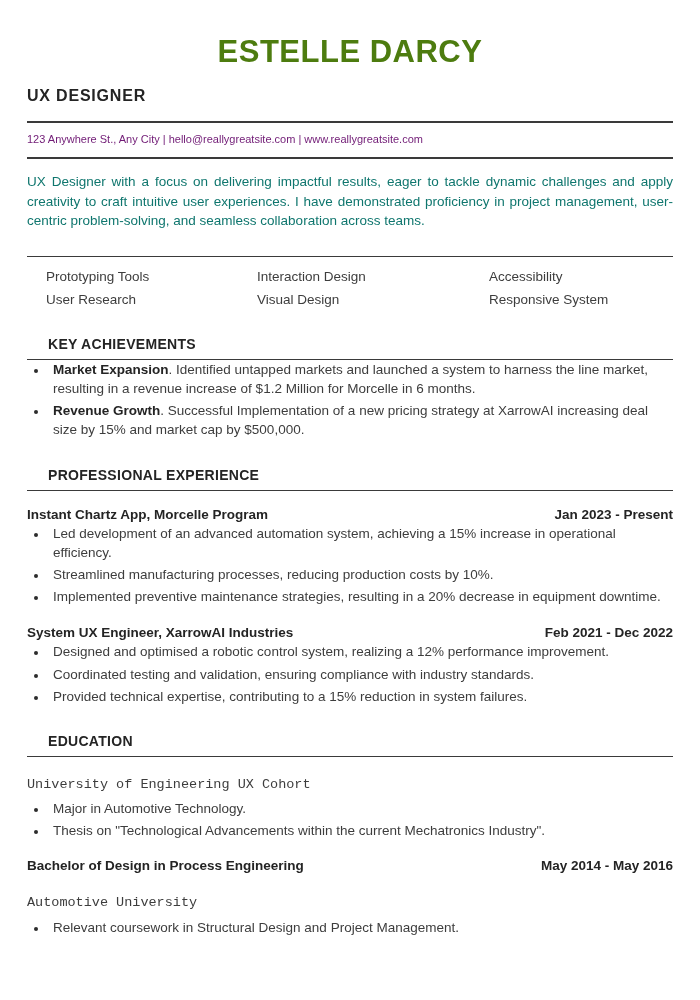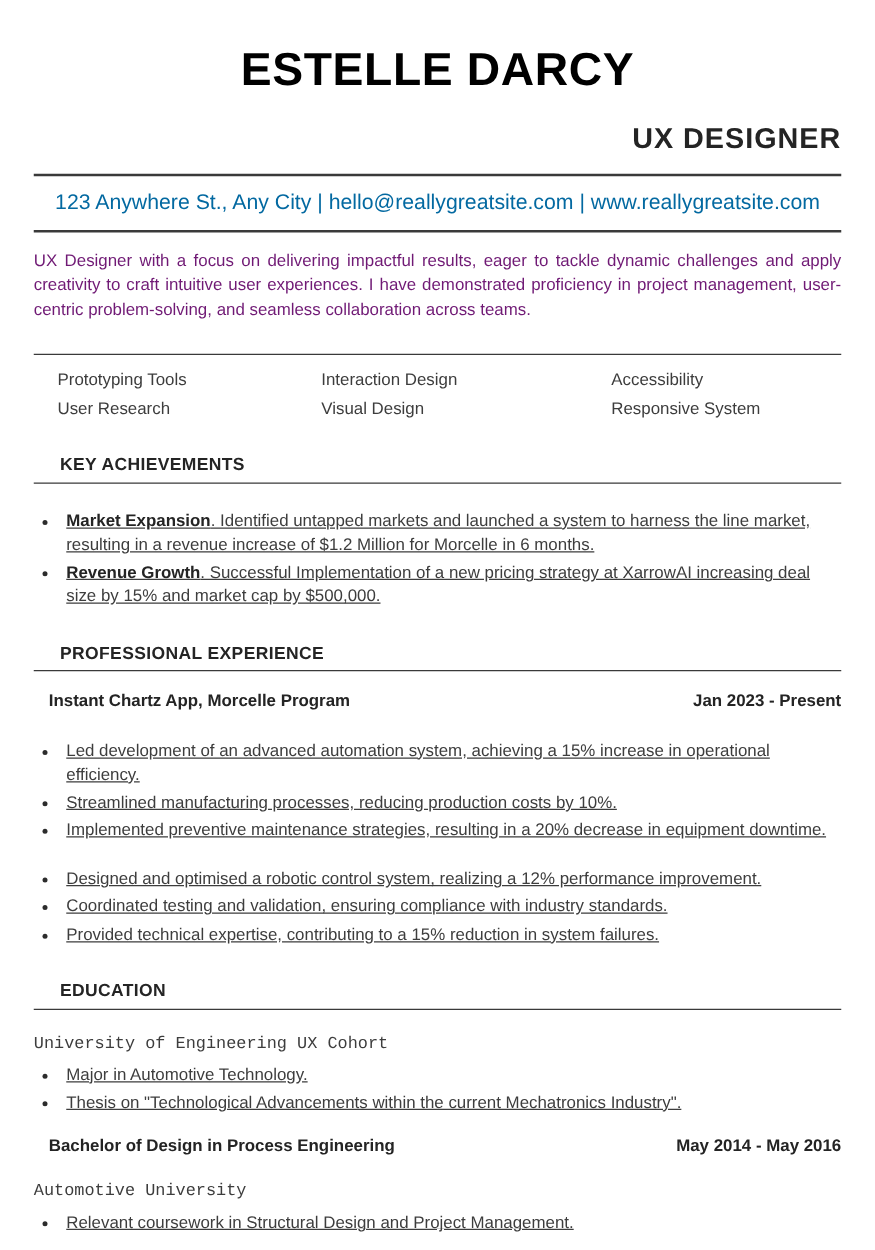--- a/index.html
+++ b/index.html
@@ -5,59 +5,59 @@
   html,body{margin:0;padding:0;background:#ffffff;}
   body{
     width:700px;height:1000px;position:relative;overflow:hidden;
     font-family:"Liberation Sans","DejaVu Sans",sans-serif;
     color:#3d3d3d;font-size:13.5px;line-height:1.42;
     -webkit-font-smoothing:antialiased;
   }
   .page{padding:0 27px;position:relative;}
   
   .name{
-    text-align:center;font-size:37px;font-weight:800;color:#000000;
+    text-align:center;font-size:31px;font-weight:800;color:#4d7c0f;
     letter-spacing:.5px;margin:30px 0 0 0;
   }
   .role{
-    text-align:right;font-size:23px;font-weight:700;color:#242424;
+    text-align:left;font-size:16px;font-weight:700;color:#242424;
     letter-spacing:.8px;margin:11px 0 0 0;
   }
   .rule{border:none;border-top:2px solid #3a3a3a;margin:0;}
   .rule-thin{border:none;border-top:1.5px solid #3a3a3a;margin:0;}
   .rule-top{margin-top:13px;}
   .contact{
-    text-align:center;font-size:17px;color:#0369a1;padding:9px 0 10px 0;
+    text-align:left;font-size:11px;color:#701a75;padding:9px 0 10px 0;
   }
   
   .summary{
-    text-align:justify;margin:13px 0 0 0;color:#701a75;
+    text-align:justify;margin:13px 0 0 0;color:#0f766e;
   }
   
   .section{margin-top:26px;}
   .section-heading{
     font-size:14px;font-weight:700;color:#242424;letter-spacing:.3px;
     padding-left:21px;margin:0 0 4px 0;
   }
   
   .expertise-grid{
     display:grid;grid-template-columns:211px 232px auto;
     padding-top:10px;row-gap:4px;margin-left:19px;
   }
   .expertise-item{color:#3d3d3d;}
   
   ul.bullets{
-    list-style:disc outside;margin:20px 0 0 0;padding:0 0 0 21px;color:#3d3d3d;text-decoration:underline;
+    list-style:disc outside;margin:0 0 0 0;padding:0 0 0 21px;color:#3d3d3d;
   }
   ul.bullets li{margin:0 0 3px 0;padding-left:5px;}
   ul.bullets li::marker{color:#2c2c2c;font-size:12px;}
   .lead{font-weight:700;color:#242424;}
   
   .entry{margin-top:14px;}
-  .entry-head{display:flex;justify-content:space-between;align-items:flex-start;margin-left:12px;}
+  .entry-head{display:flex;justify-content:space-between;align-items:flex-start;}
   .entry-title{font-weight:700;color:#242424;font-size:13.5px;}
   .entry-dates{font-weight:700;color:#242424;font-size:13.5px;white-space:nowrap;}
   .entry-sub{margin-top:18px;color:#3d3d3d;font-family:Liberation Mono, monospace;}
 </style>
 </head>
 <body>
 
 <div class="page">
 
   <div>
@@ -101,20 +101,24 @@
         <span class="entry-dates">Jan 2023 - Present</span>
       </div>
       <ul class="bullets">
         <li>Led development of an advanced automation system, achieving a 15% increase in operational efficiency.</li>
         <li>Streamlined manufacturing processes, reducing production costs by 10%.</li>
         <li>Implemented preventive maintenance strategies, resulting in a 20% decrease in equipment downtime.</li>
       </ul>
     </div>
 
     <div class="entry" style="margin-top:17px;">
+      <div class="entry-head">
+        <span class="entry-title">System UX Engineer, XarrowAI Industries</span>
+        <span class="entry-dates">Feb 2021 - Dec 2022</span>
+      </div>
       <ul class="bullets">
         <li>Designed and optimised a robotic control system, realizing a 12% performance improvement.</li>
         <li>Coordinated testing and validation, ensuring compliance with industry standards.</li>
         <li>Provided technical expertise, contributing to a 15% reduction in system failures.</li>
       </ul>
     </div>
   </div>
 
   <div class="section">
     <div class="section-heading">EDUCATION</div>

